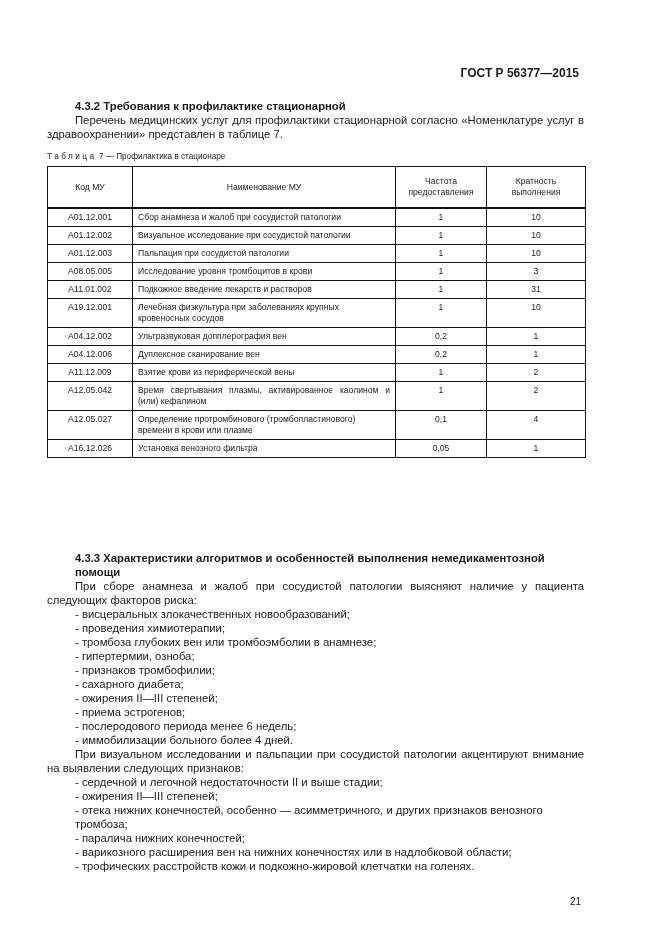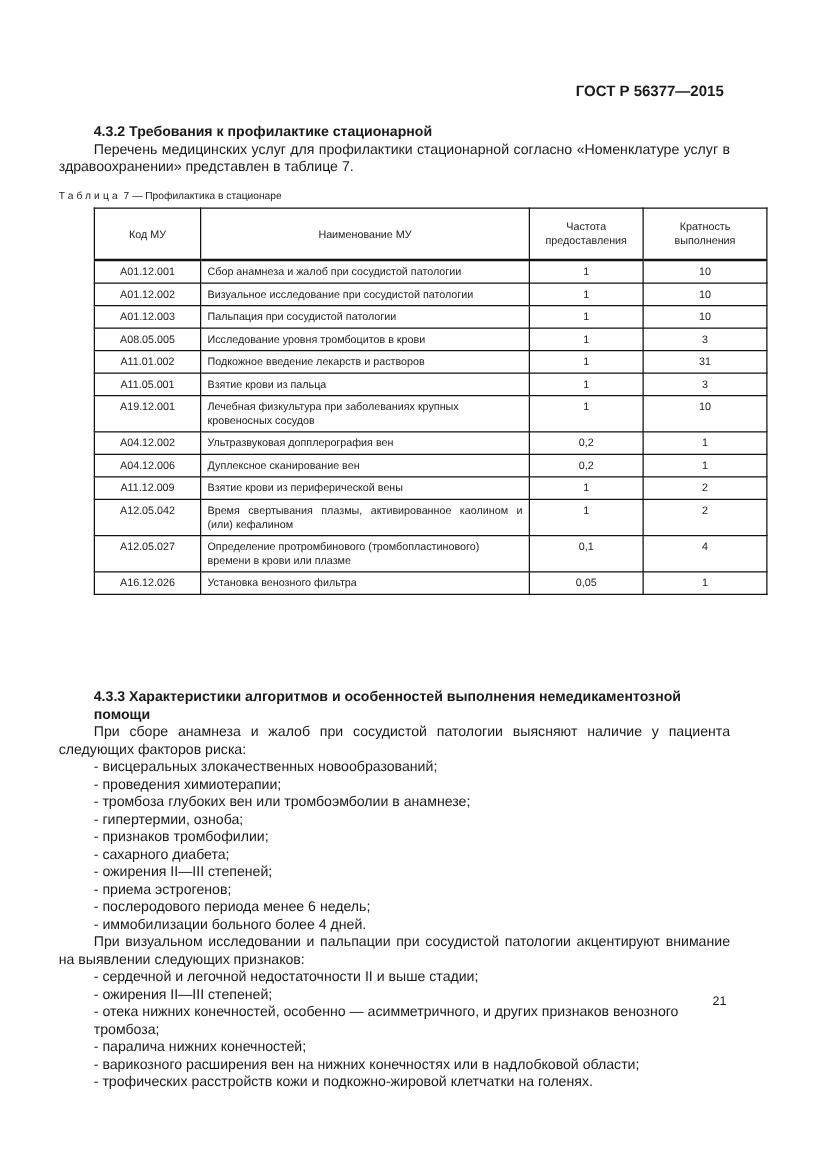--- a/index.html
+++ b/index.html
@@ -5,29 +5,29 @@
   html, body { margin: 0; padding: 0; background: #ffffff; }
   body { width: 661px; height: 936px; position: relative; overflow: hidden;
          font-family: "Liberation Sans", sans-serif; color: #1a1a1a; }
   .doc-code { position: absolute; top: 66px; right: 82px; font-weight: bold; font-size: 12px; }
   .sec { position: absolute; left: 47px; width: 537px; font-size: 11.3px; line-height: 14px; }
   .sec-title { font-weight: bold; padding-left: 28px; }
   .para { text-indent: 28px; text-align: justify; }
   .caption { position: absolute; left: 47px; top: 152px; font-size: 8.2px; color: #222; }
   .caption .spaced { letter-spacing: 2.5px; margin-top: 24px; }
   table.t { position: absolute; left: 47px; top: 166px; width: 538px; border-collapse: collapse;
-            font-size: 8.6px; color: #222; table-layout: fixed; margin-left: 28px; }
+            font-size: 8.6px; color: #222; table-layout: fixed; }
   table.t td, table.t th { border: 1px solid #111; padding: 0 5px; vertical-align: top; }
   table.t th { font-weight: normal; height: 40px; vertical-align: middle; text-align: center; line-height: 11px;
                border-bottom: 2px solid #111; }
   table.t td { height: 18px; line-height: 11px; padding-top: 3px; padding-bottom: 3px; box-sizing: border-box; }
   table.t td.c { text-align: center; }
   table.t td.just { text-align: justify; }
   .list { padding-left: 28px; }
-  .pagenum { position: absolute; top: 796px; left: 570px; font-size: 10px; }
+  .pagenum { position: absolute; top: 896px; left: 570px; font-size: 10px; }
 </style>
 </head>
 <body>
 
 <div class="doc-code">ГОСТ Р 56377—2015</div>
 
 <div class="sec" style="top:99px;">
   <div class="sec-title">4.3.2 Требования к профилактике стационарной</div>
   <div class="para">Перечень медицинских услуг для профилактики стационарной согласно «Номенклатуре услуг в здравоохранении» представлен в таблице 7.</div>
 </div>
@@ -75,26 +75,20 @@
         <td class="c">A08.05.005</td>
         <td>Исследование уровня тромбоцитов в крови</td>
         <td class="c">1</td>
         <td class="c">3</td>
       </tr>
     <tr>
         <td class="c">A11.01.002</td>
         <td>Подкожное введение лекарств и растворов</td>
         <td class="c">1</td>
         <td class="c">31</td>
-      </tr>
-    <tr>
-        <td class="c">A11.05.001</td>
-        <td>Взятие крови из пальца</td>
-        <td class="c">1</td>
-        <td class="c">3</td>
       </tr>
     <tr>
         <td class="c">A19.12.001</td>
         <td>Лечебная физкультура при заболеваниях крупных кровеносных сосудов</td>
         <td class="c">1</td>
         <td class="c">10</td>
       </tr>
     <tr>
         <td class="c">A04.12.002</td>
         <td>Ультразвуковая допплерография вен</td>

